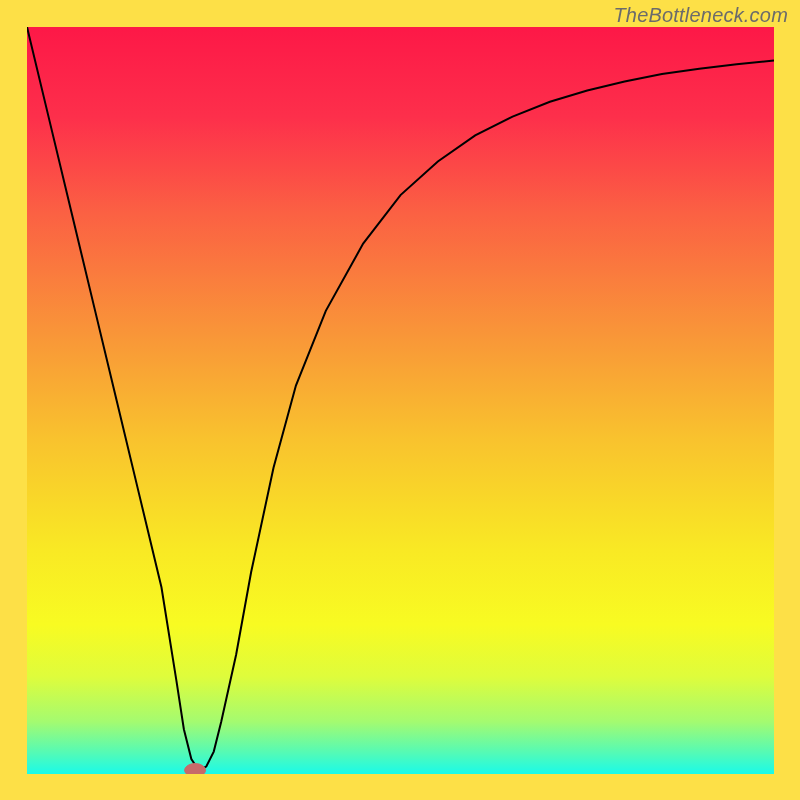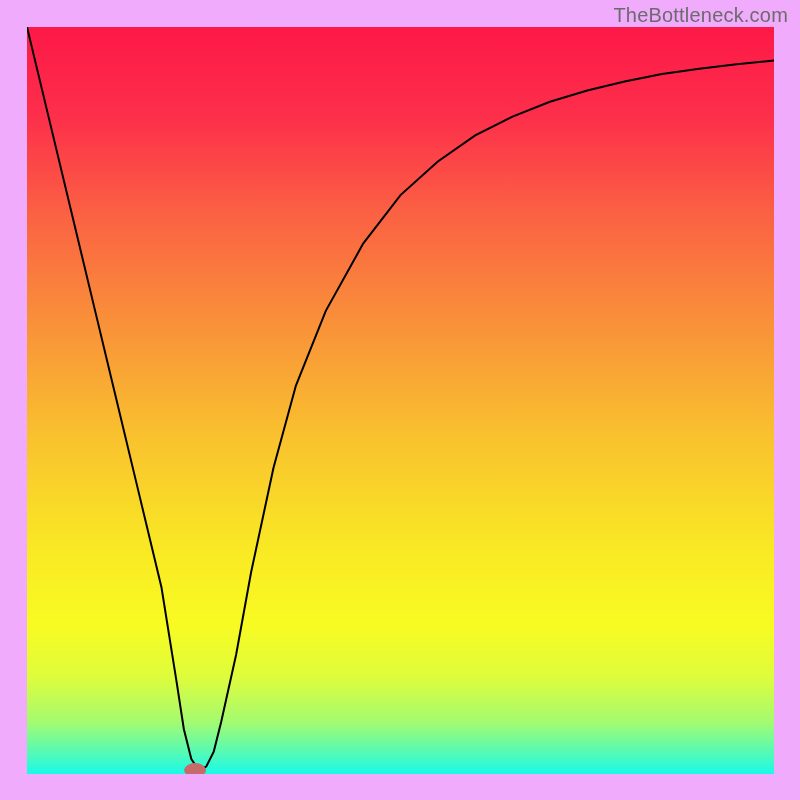--- a/index.html
+++ b/index.html
@@ -7,22 +7,23 @@
     padding: 0;
     width: 800px;
     height: 800px;
     background: #fff;
     font-family: Arial, Helvetica, sans-serif;
   }
   .frame {
     position: relative;
     width: 800px;
     height: 800px;
-    background: #f0abfc;
+    background: #fde047;
     box-sizing: border-box;
+    font-style: italic;
   }
   .plot-area {
     position: absolute;
     left: 27px;
     top: 27px;
     width: 747px;
     height: 747px;
     overflow: hidden;
   }
   .watermark {

